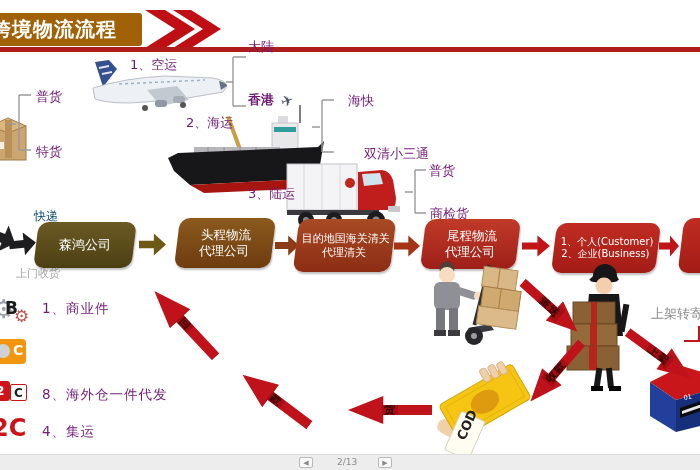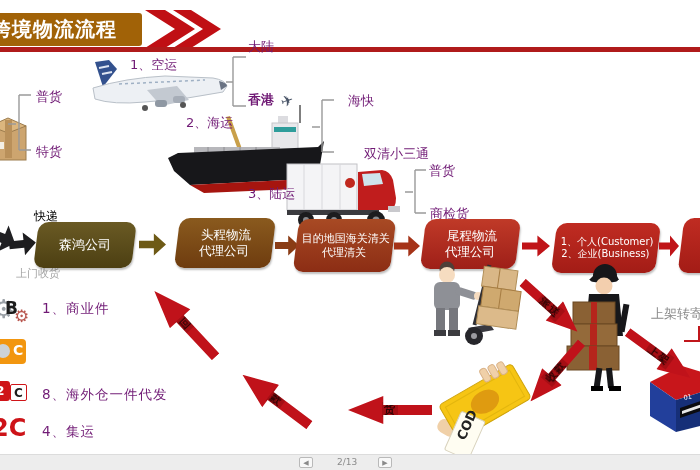--- a/index.html
+++ b/index.html
@@ -6,21 +6,21 @@
   .stage{position:relative;width:700px;height:470px;background:#ffffff;overflow:hidden;
          font-family:"DejaVu Sans",sans-serif;}
   
   .banner{position:absolute;left:0;top:13px;width:142px;height:33px;background:#a16207;
           color:#fff;font-weight:bold;font-size:20px;line-height:33px;white-space:nowrap;
           overflow:hidden;border-radius:0 3px 3px 0;}
   .banner span{display:inline-block;margin-left:-9px;letter-spacing:1px;}
   .divider{position:absolute;left:0;top:47px;width:700px;height:5px;background:#b01b1b;}
   
   .lbl{position:absolute;color:#701a75;font-size:13px;white-space:nowrap;}
-  .lbl.sm{font-size:12px;color:#000000;}
+  .lbl.sm{font-size:12px;color:#0c4a6e;}
   .lbl.xs{font-size:11px;color:#a3a3a3;}
   
   .fbox{position:absolute;transform:skewX(-7deg);border-radius:10px;color:#fff;
         display:flex;flex-direction:column;align-items:center;justify-content:center;
         text-align:center;line-height:1.25;box-shadow:1px 2px 2px rgba(0,0,0,.25);}
   .fbox span{transform:skewX(7deg);display:block;white-space:nowrap;}
   
   .marrow{position:absolute;clip-path:polygon(0 35%,55% 35%,55% 6%,100% 50%,55% 94%,55% 65%,0 65%);
           filter:drop-shadow(-2px 3px 0 rgba(15,15,15,.8));}
   

